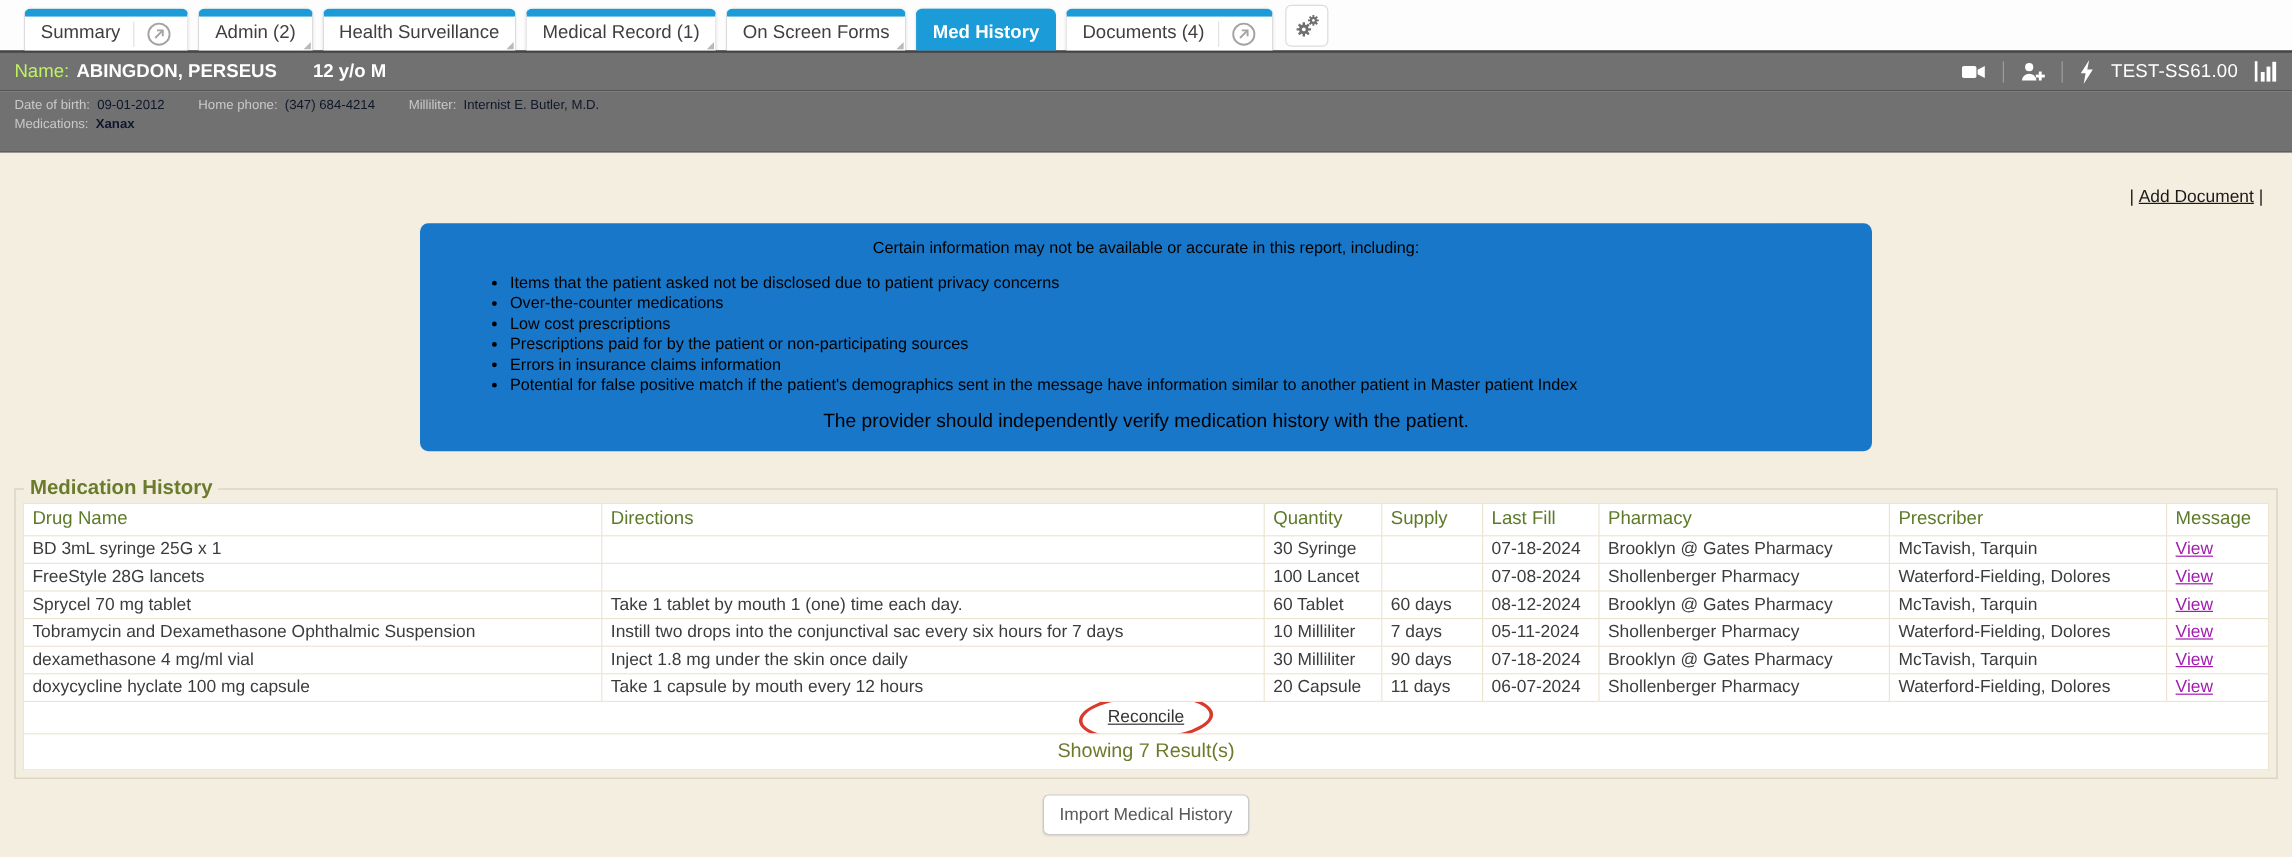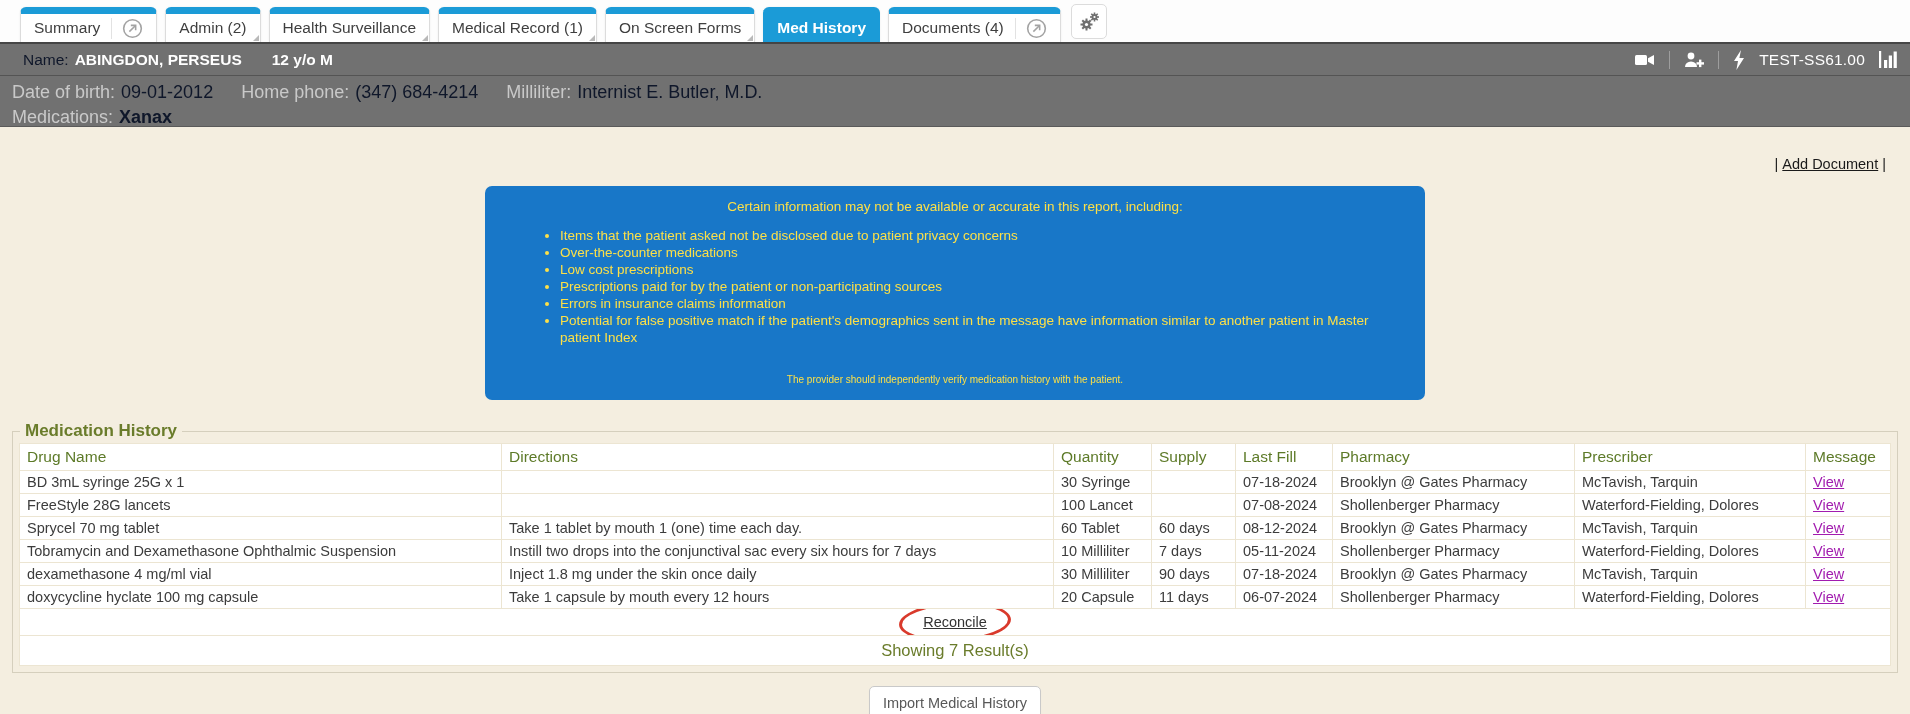--- a/index.html
+++ b/index.html
@@ -50,52 +50,52 @@
     margin-left:2px; margin-bottom:3px; cursor:pointer;
   }
   
   .namebar {
     height:34px; background:#717171;
     border-top:2px solid #464646;
     border-bottom:1px solid #545454;
     display:flex; align-items:center;
     padding:0 12px; color:#fff; font-size:15.5px;
   }
-  .namebar .lbl { color:#0f172a; margin-right:6px;margin-left:11px; }
+  .namebar .lbl { color:#bef264; margin-right:6px; }
   .namebar .val { font-weight:bold; }
   .namebar .agesex { font-weight:bold; margin-left:30px; }
   .bar-icons { margin-left:auto; display:flex; align-items:center; gap:13px; }
   .bar-sep { width:1px; height:18px; background:#9d9d9d; }
   .station { font-size:15.5px; color:#fff; letter-spacing:.2px; }
   .detailsbar {
     height:51px; background:#717171;
     border-bottom:1px solid #5a5a5a;
     padding:6px 28px 0 12px;
-    color:#fff; font-size:18px;
+    color:#fff; font-size:11px;
   }
   .detailsbar .row { display:flex; align-items:center; margin-bottom:4px; }
   .detailsbar .lbl { color:#c9c9c9; margin-right:6px; }
   .detailsbar .val { color:#0f172a; margin-right:28px; }
   .meds-val { color:#0f172a; font-weight:bold; }
   
   .adddoc-row {
     margin-top:29px; padding-right:24px;
     text-align:right; font-size:14.5px; color:#1a1a1a;
   }
   .adddoc-row a { color:#1a1a1a; text-decoration:underline; cursor:pointer; margin:0 4px; }
   .notice {
-    width:940px; margin:14px auto 0 auto;
+    width:1210px; margin:14px auto 0 auto;
     background:#1877c8; border-radius:7px;
-    color:#fde047; padding:13px 30px 15px 30px;
+    color:#000000; padding:13px 30px 15px 30px;
     min-height:180px;
   }
   .notice .heading { text-align:center; font-size:13.5px; }
   .notice ul { margin:13px 0 0 45px; }
   .notice li { font-size:13.5px; line-height:17px; }
-  .notice .footer { text-align:center; font-size:10px; margin-top:28px; }
+  .notice .footer { text-align:center; font-size:16px; margin-top:14px; }
   
   fieldset.medhx {
     margin:21px 12px 0 12px;
     border:1px solid #d5cfbd;
     padding:2px 6px 6px 6px;
   }
   fieldset.medhx legend {
     font-size:17px; font-weight:bold; color:#6a7c2b;
     padding:0 5px; margin-left:1px;
   }

